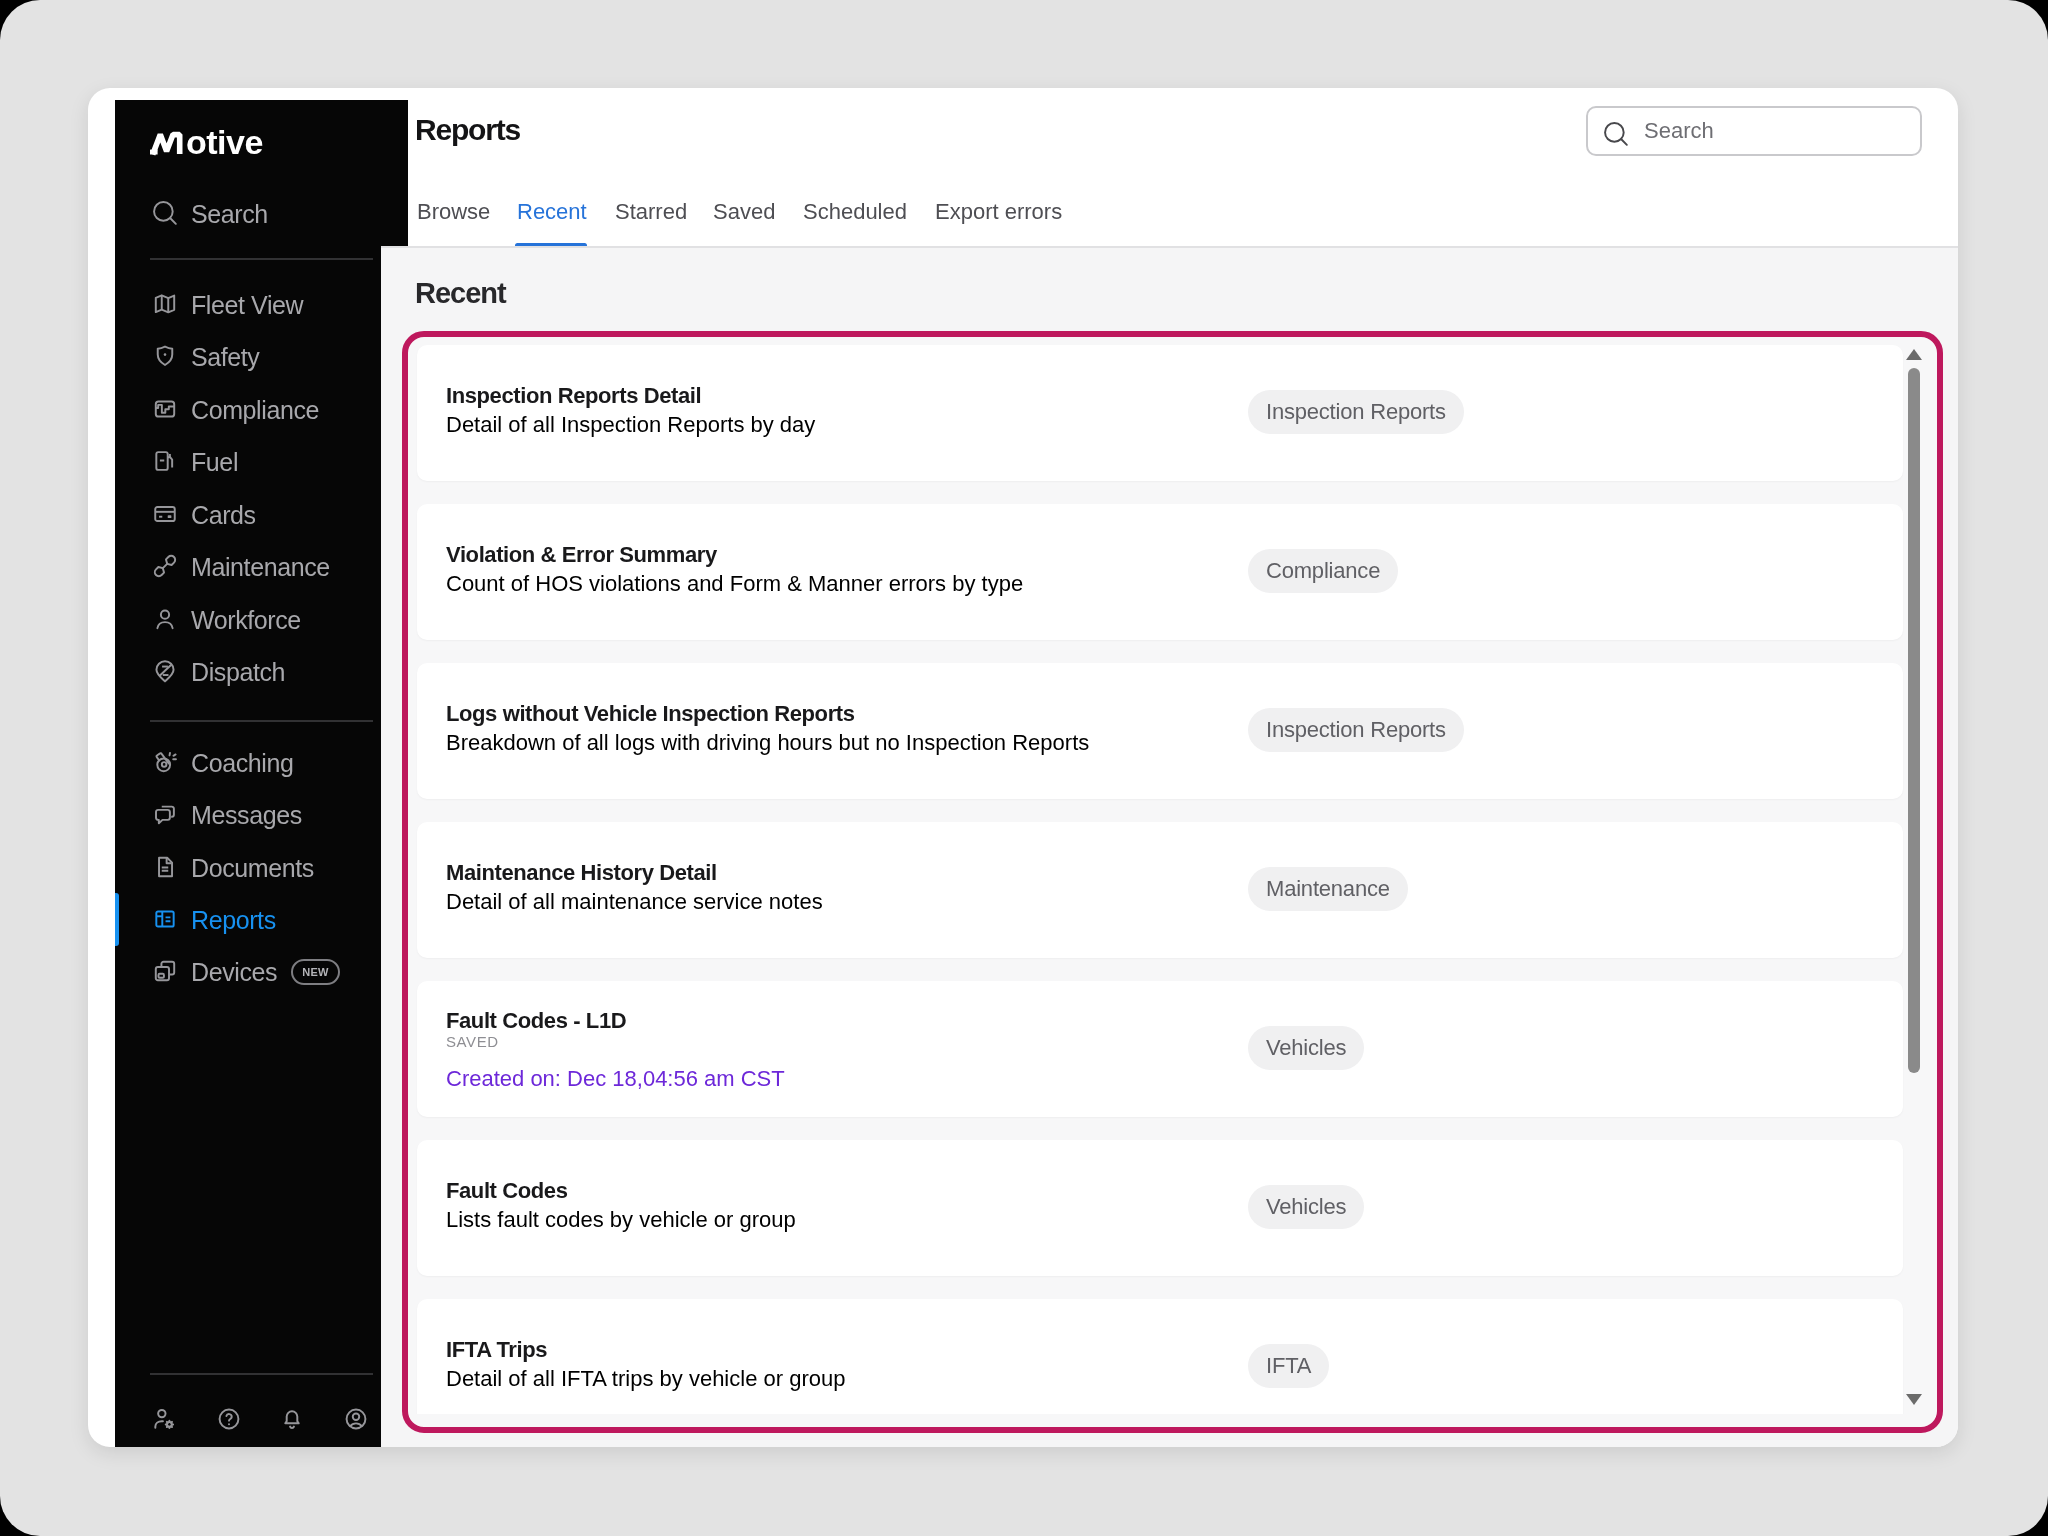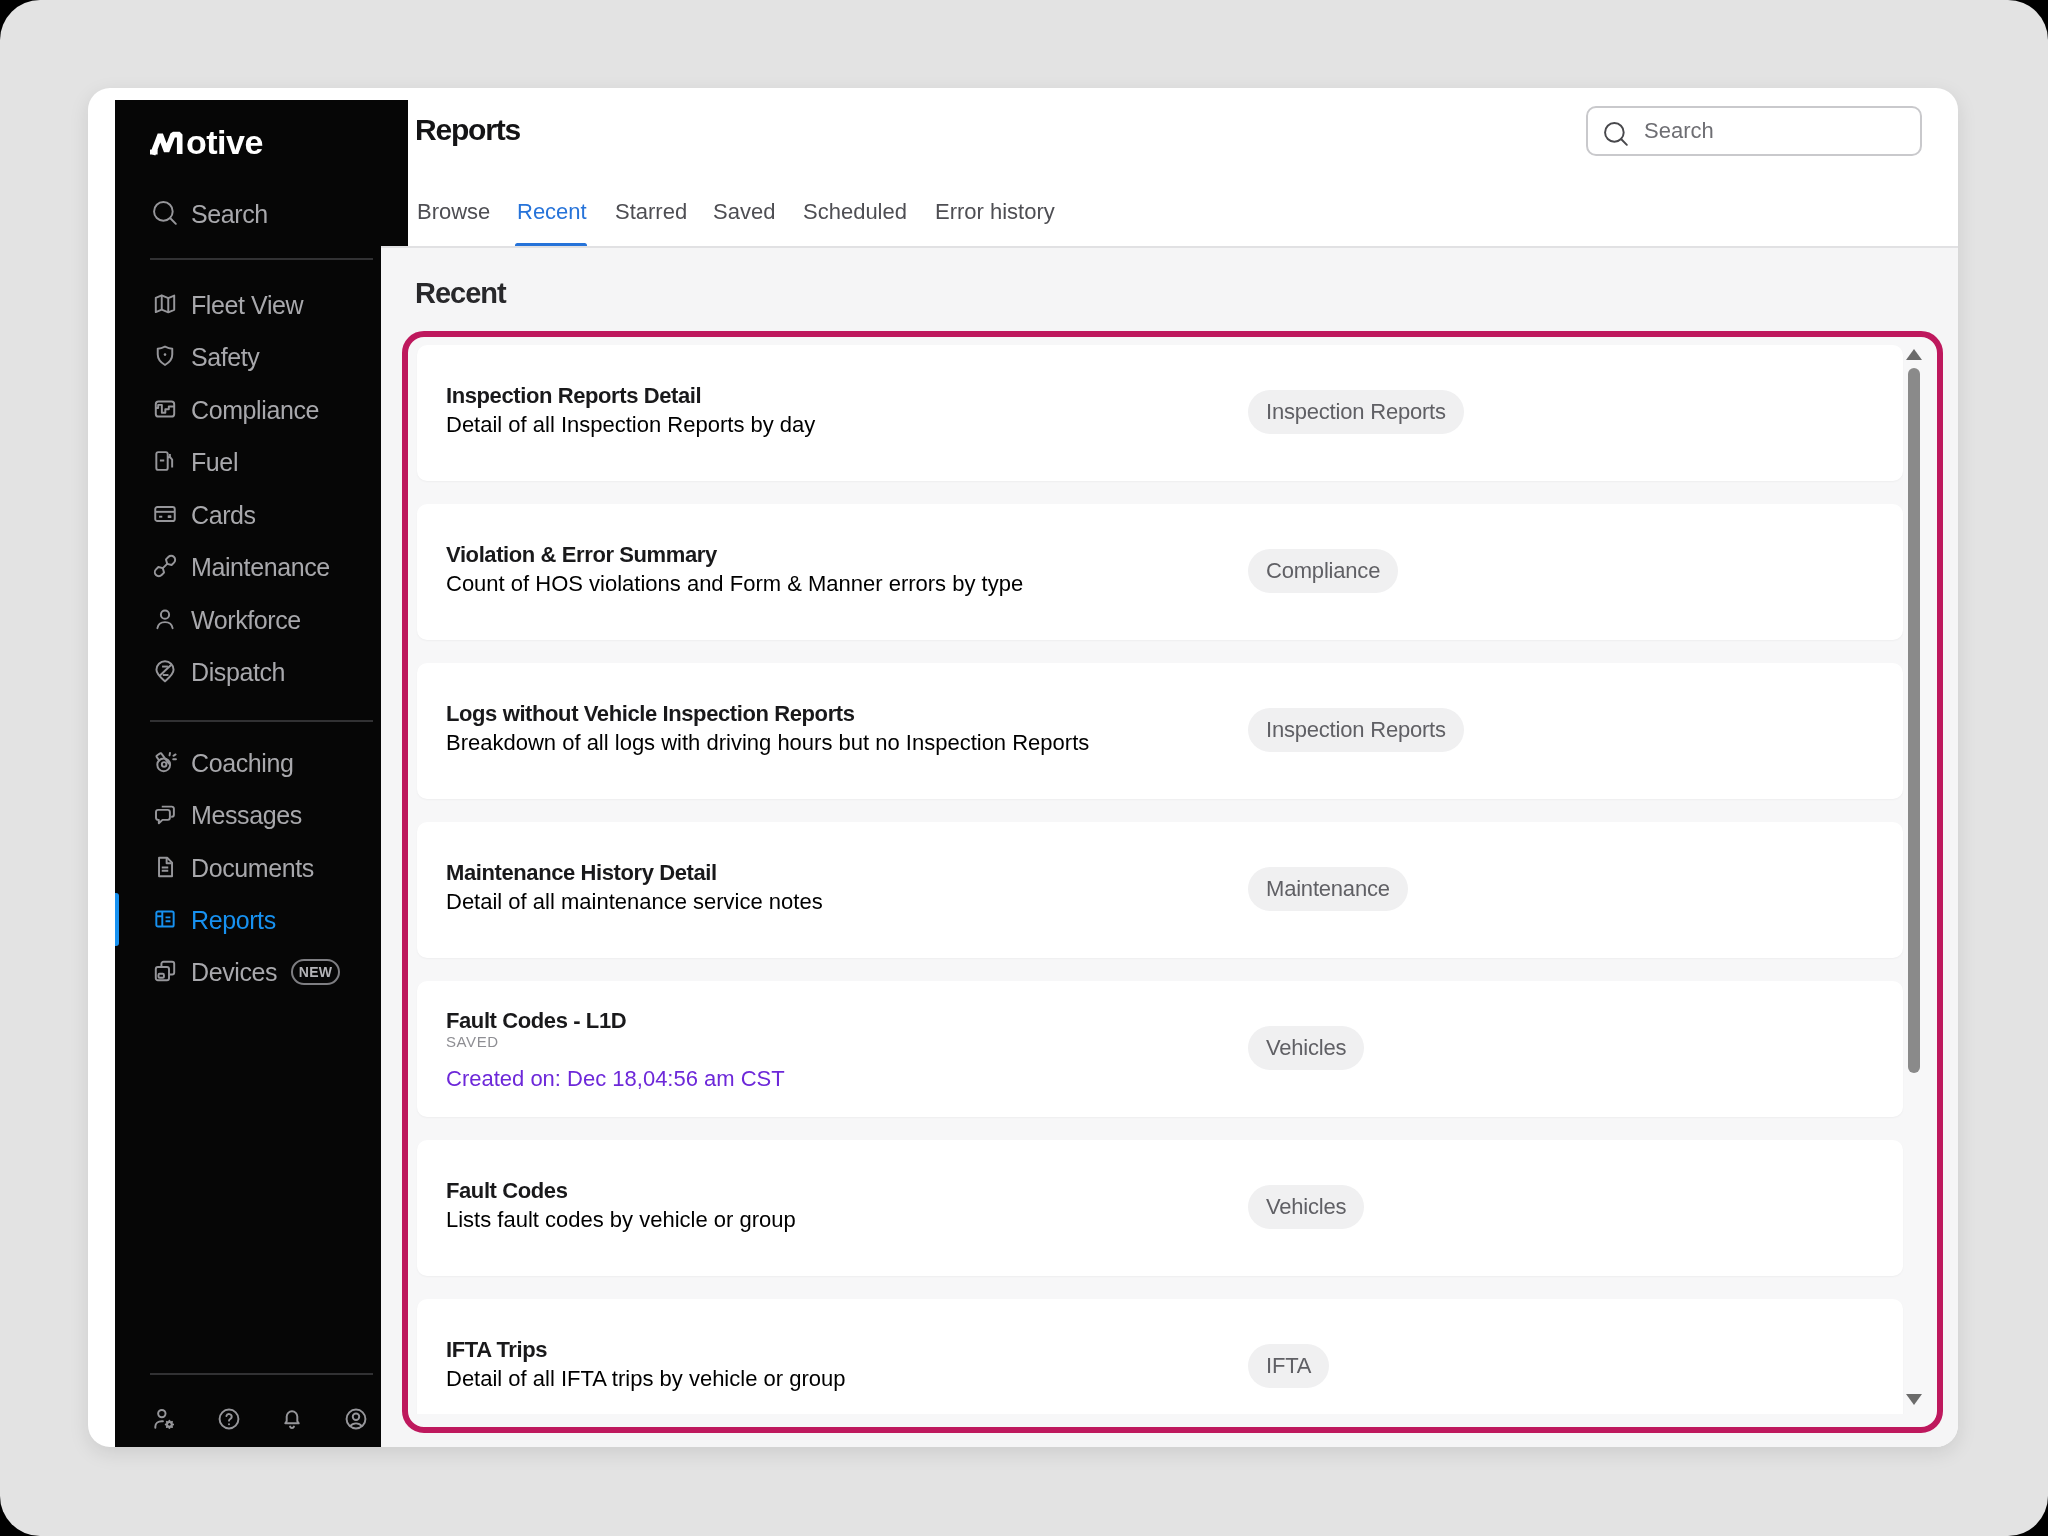--- a/index.html
+++ b/index.html
@@ -9,21 +9,21 @@
   .abs { position:absolute; }
   
   .sidebar { position:absolute; left:0; top:12px; width:293px; height:1359px; background:#060606;margin-left:27px; }
   .nav-item { position:absolute; left:0; width:293px; height:52px; color:#A8A8AC; }
   .nav-item .ic { position:absolute; left:37px; top:13px; width:26px; height:26px; color:#96969A; }
   .nav-item .lbl { position:absolute; left:76px; top:12px; font-size:25px; letter-spacing:-0.4px; line-height:30px; white-space:nowrap; }
   .nav-item.active { color:#1791F0; }
   .nav-item.active .ic { color:#1791F0; }
   .divider { position:absolute; left:35px; width:223px; height:2px; background:#313133; }
   .bluebar { position:absolute; left:0; top:793px; width:4px; height:53px; background:#1791F0; border-radius:0 3px 3px 0; }
-  .newbadge { position:absolute; left:176px; top:14px; width:49px; height:26px; border:2px solid #7E7E82; border-radius:14px; color:#B4B4B8; font-size:14px; font-weight:bold; text-align:center; line-height:22px; letter-spacing:0.2px; }
+  .newbadge { position:absolute; left:176px; top:14px; width:49px; height:26px; border:2px solid #7E7E82; border-radius:14px; color:#B4B4B8; font-size:11px; font-weight:bold; text-align:center; line-height:22px; letter-spacing:0.2px; }
   .boticon { position:absolute; top:1306px; width:26px; height:26px; color:#96969A; }
   
   .header-title { position:absolute; left:327px; top:23px; font-size:30px; font-weight:bold; letter-spacing:-1.2px; line-height:38px; color:#141416; }
   .searchbox { position:absolute; left:1498px; top:18px; width:336px; height:50px; border:2px solid #C9C9CC; border-radius:10px; background:#fff; }
   .searchbox .ic { position:absolute; left:15px; top:13px; width:26px; height:26px; color:#48484C; }
   .searchbox .ph { position:absolute; left:56px; top:8px; font-size:22px; color:#6E6E73; line-height:30px; }
   .tab { position:absolute; top:109px; font-size:22px; line-height:30px; color:#4E4E53; white-space:nowrap; }
   .tab.active { color:#2673D9; }
   .tab-underline { position:absolute; left:427px; top:155px; width:72px; height:5px; background:#2673D9; border-radius:3px; }
   .header-border { position:absolute; left:293px; top:158px; width:1577px; height:2px; background:#E1E1E3; }
@@ -197,21 +197,21 @@
           <circle cx="10.5" cy="10.5" r="8.6"></circle>
           <path d="M16.9 16.9 L22 22"></path>
         </svg>
     <div class="ph">Search</div>
   </div>
   <div class="tab" style="left:329px">Browse</div>
   <div class="tab active" style="left:429px">Recent</div>
   <div class="tab" style="left:527px">Starred</div>
   <div class="tab" style="left:625px">Saved</div>
   <div class="tab" style="left:715px">Scheduled</div>
-  <div class="tab" style="left:847px">Error history</div>
+  <div class="tab" style="left:847px">Export errors</div>
   <div class="tab-underline"></div>
   <div class="header-border"></div>
 
   <div class="content">
     <div class="recent-h">Recent</div>
     <div class="ring">
       <div class="clip">
       <div class="card" style="top:8px">
         <div class="t">Inspection Reports Detail</div>
         <div class="d">Detail of all Inspection Reports by day</div>

